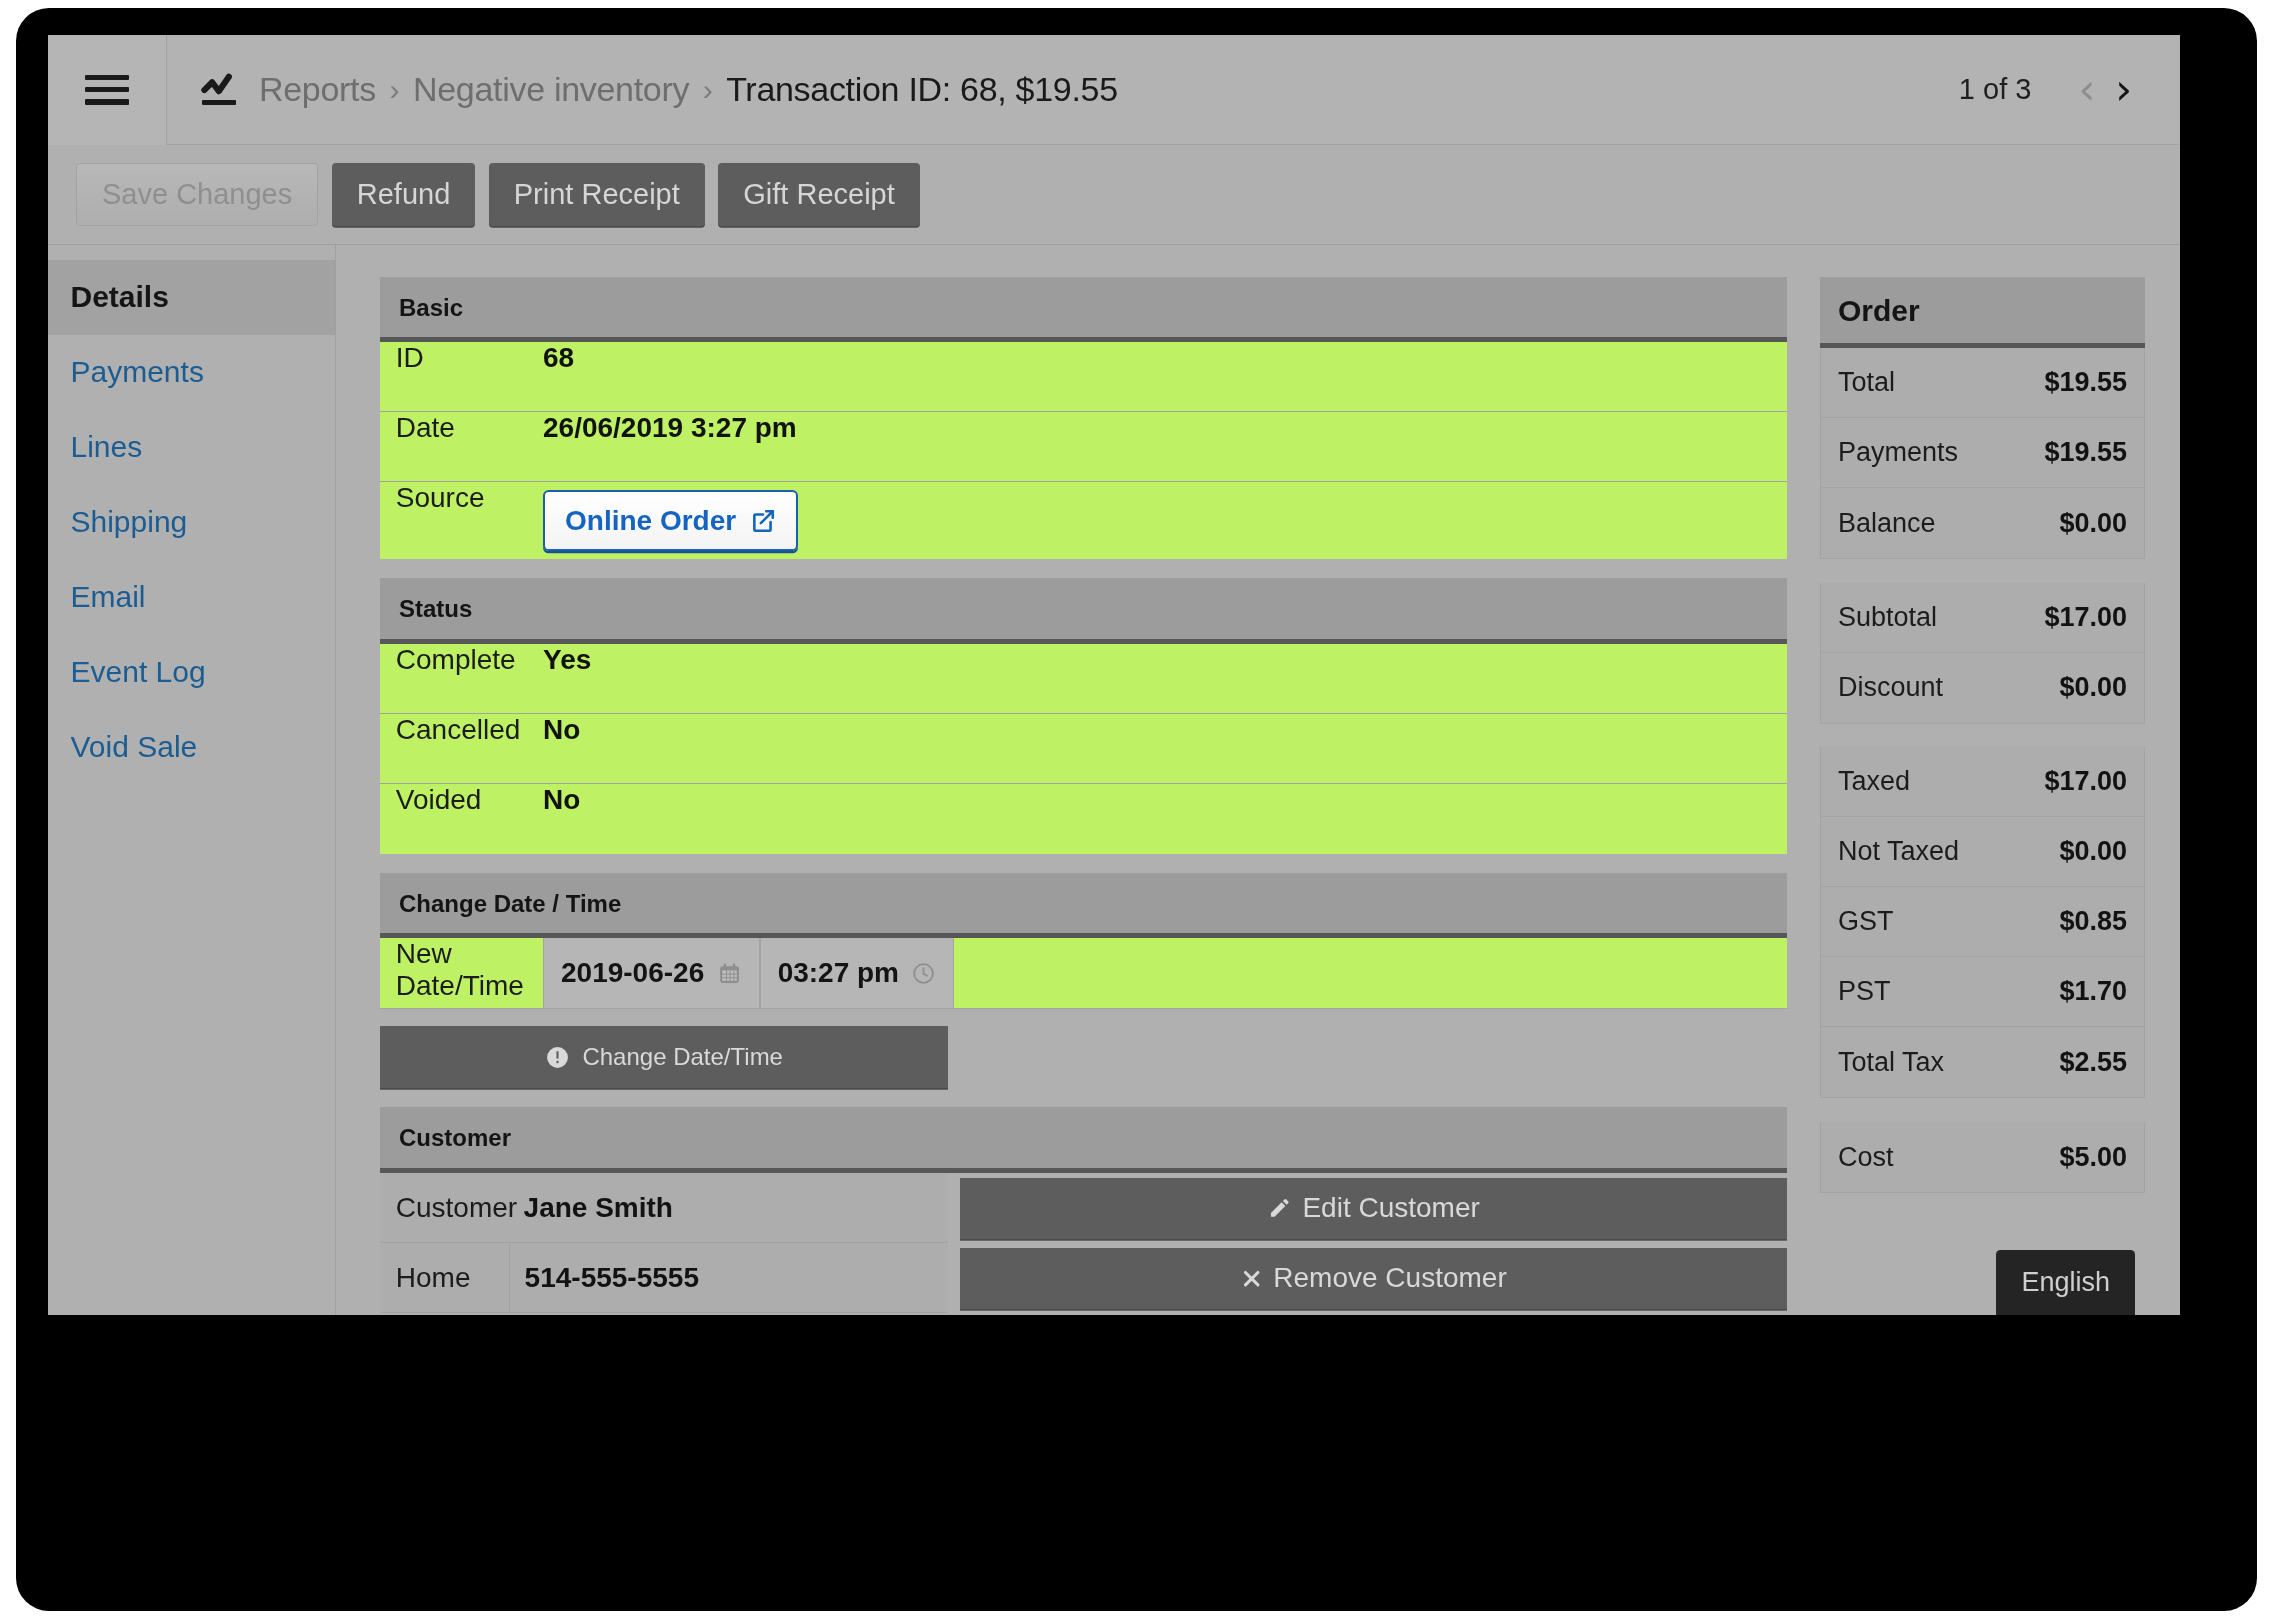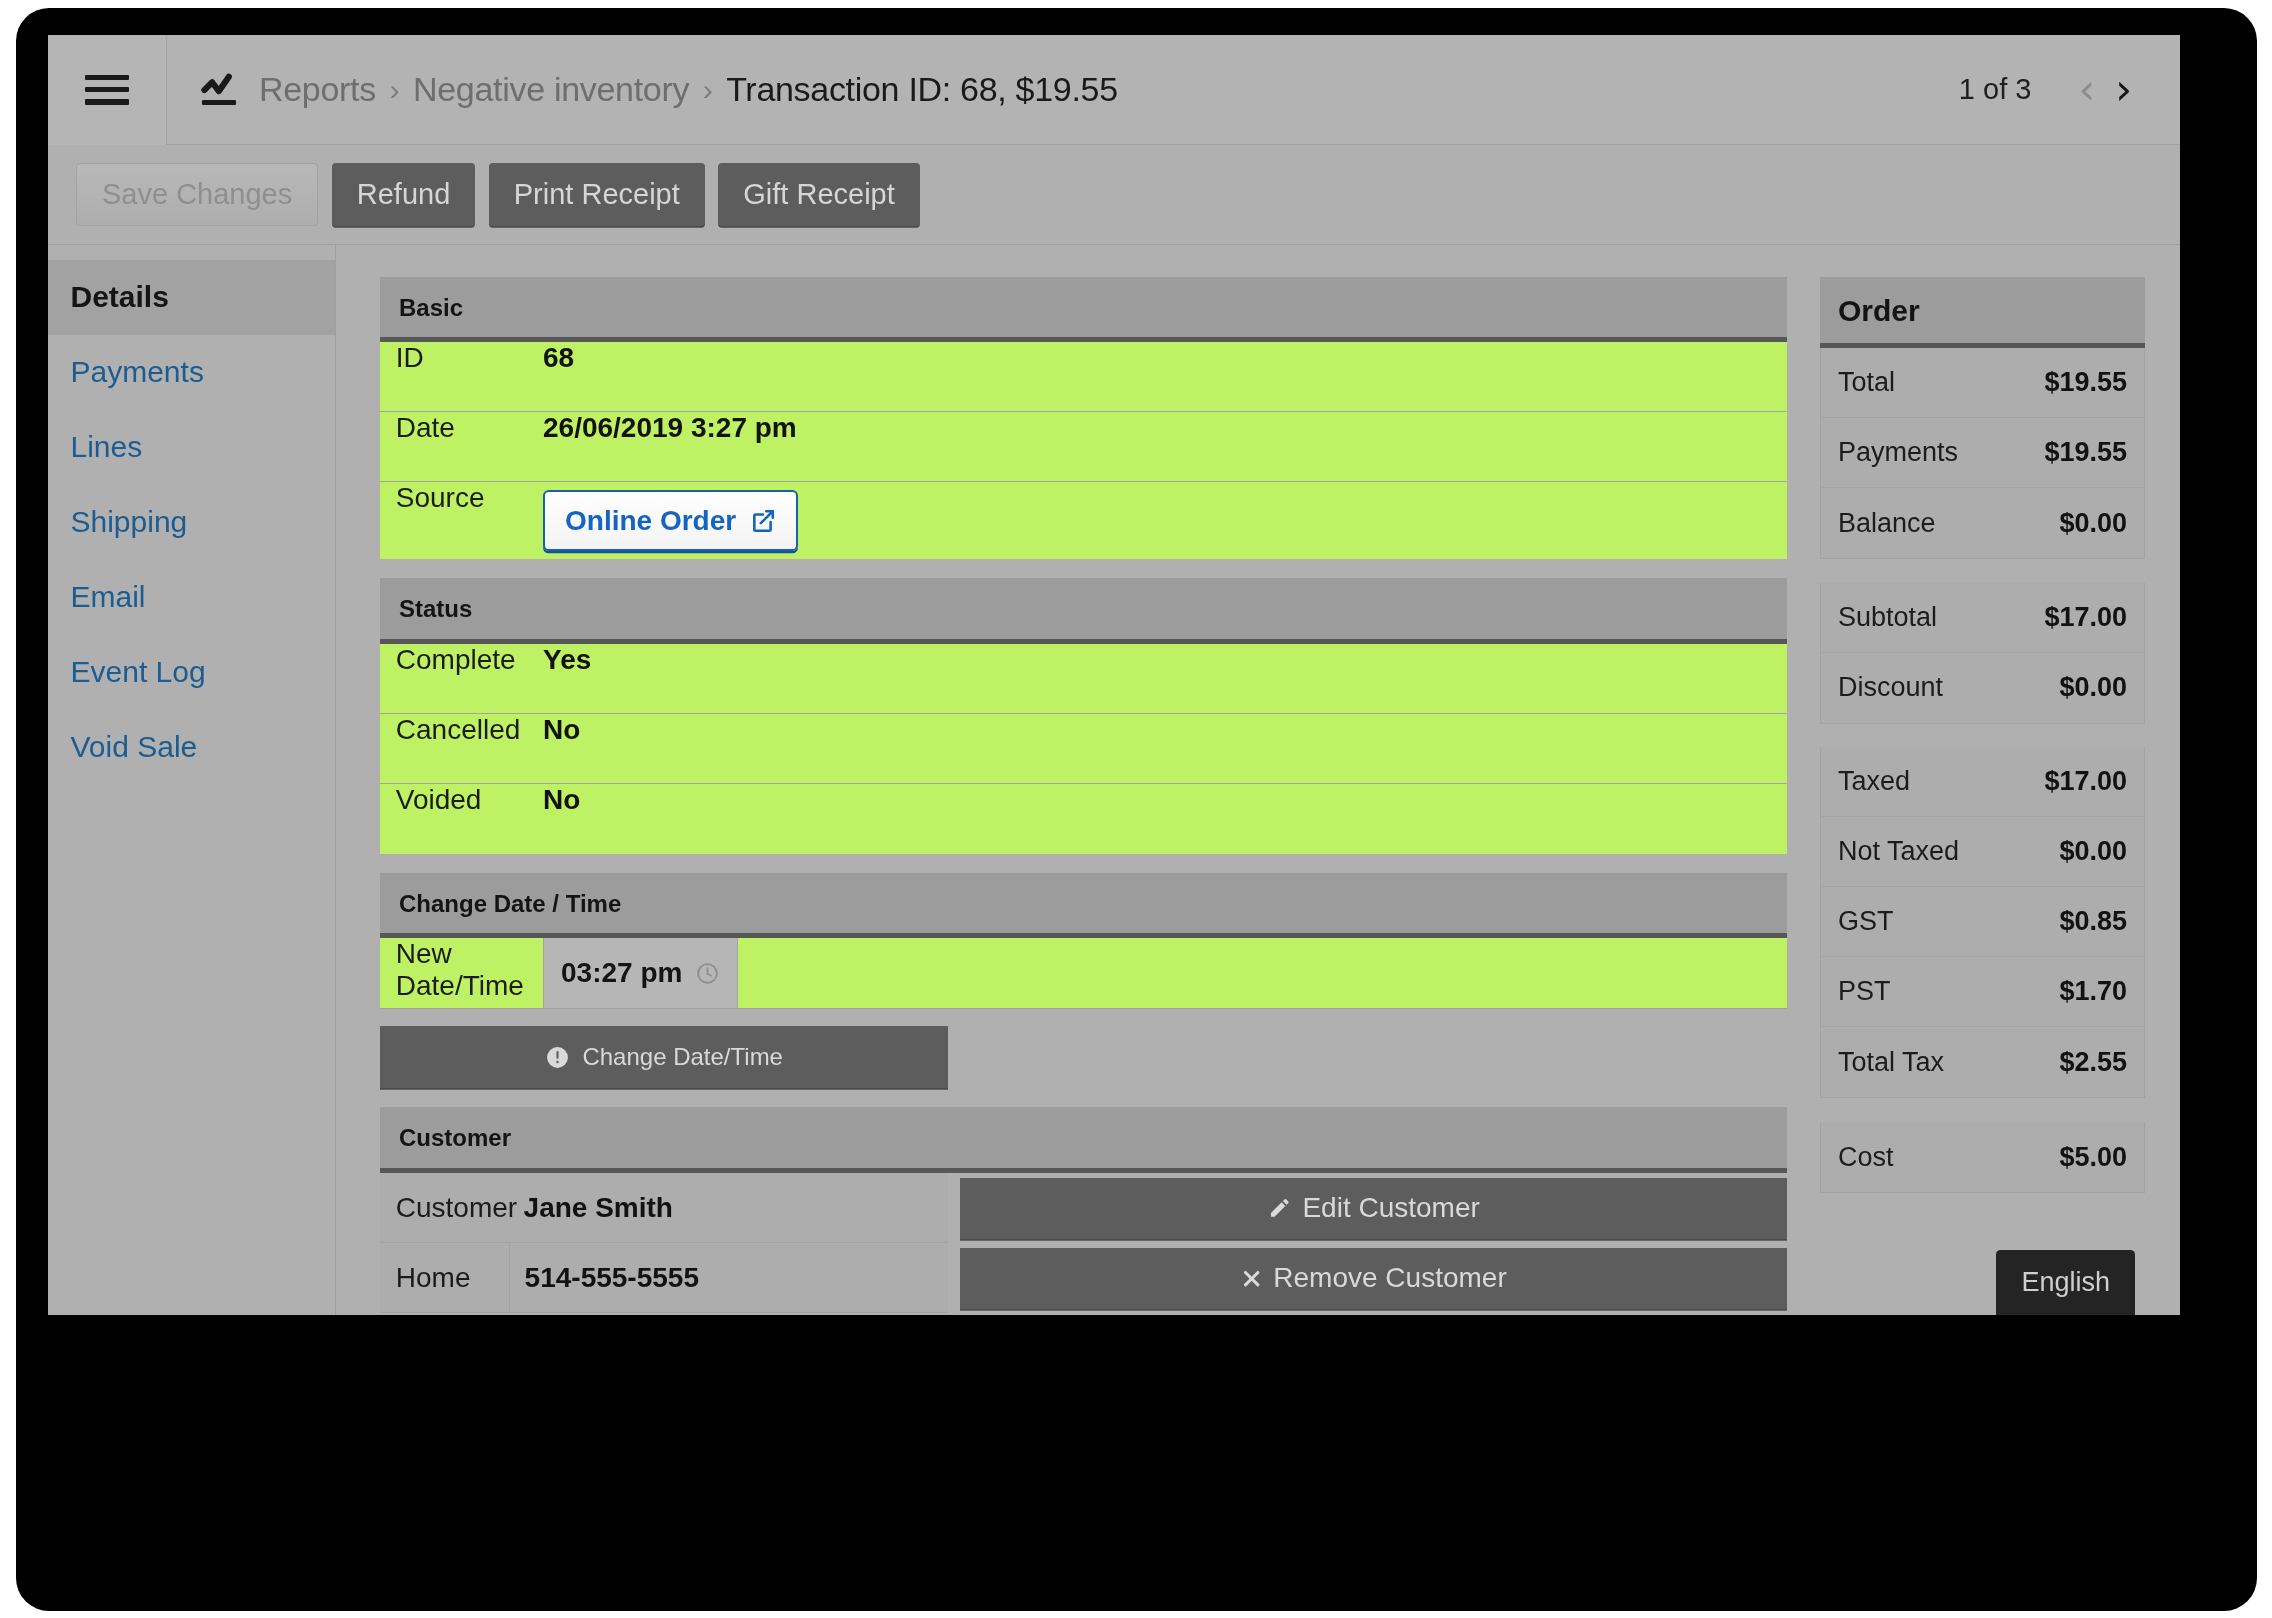--- a/index.html
+++ b/index.html
@@ -361,20 +361,36 @@
           <span class="row-label">Voided</span>
           <span class="row-value">No</span>
         </div>
       </div>
 
       <div class="panel">
         <div class="panel-head">Change Date / Time</div>
         <div class="panel-row">
           <span class="row-label">New Date/Time</span>
           <span class="dt-field">
+            <span>2019-06-26</span>
+            <svg class="icon" width="25" height="25" viewBox="0 0 24 24">
+              <rect x="3" y="5" width="18" height="16" rx="2" fill="#6f6f6f"></rect>
+              <rect x="5" y="9" width="14" height="10" fill="#c2c2c2"></rect>
+              <rect x="6.5" y="2.5" width="2.4" height="4" rx="1" fill="#6f6f6f"></rect>
+              <rect x="15.1" y="2.5" width="2.4" height="4" rx="1" fill="#6f6f6f"></rect>
+              <g fill="#6f6f6f">
+                <rect x="8.6" y="9" width="0.9" height="10"></rect>
+                <rect x="12.2" y="9" width="0.9" height="10"></rect>
+                <rect x="15.8" y="9" width="0.9" height="10"></rect>
+                <rect x="5" y="12.2" width="14" height="0.9"></rect>
+                <rect x="5" y="15.6" width="14" height="0.9"></rect>
+              </g>
+            </svg>
+          </span>
+          <span class="dt-field">
             <span>03:27 pm</span>
             <svg class="icon" width="25" height="25" viewBox="0 0 24 24" fill="none" stroke="#6f6f6f" stroke-width="1.8">
               <circle cx="12" cy="12" r="9"></circle>
               <path d="M12 7v5.2l3.4 2" stroke-linecap="round"></path>
             </svg>
           </span>
         </div>
         <div class="wide-btn">
           <svg width="25" height="25" viewBox="0 0 24 24">
             <circle cx="12" cy="12" r="10" fill="#d9d9d9"></circle>

